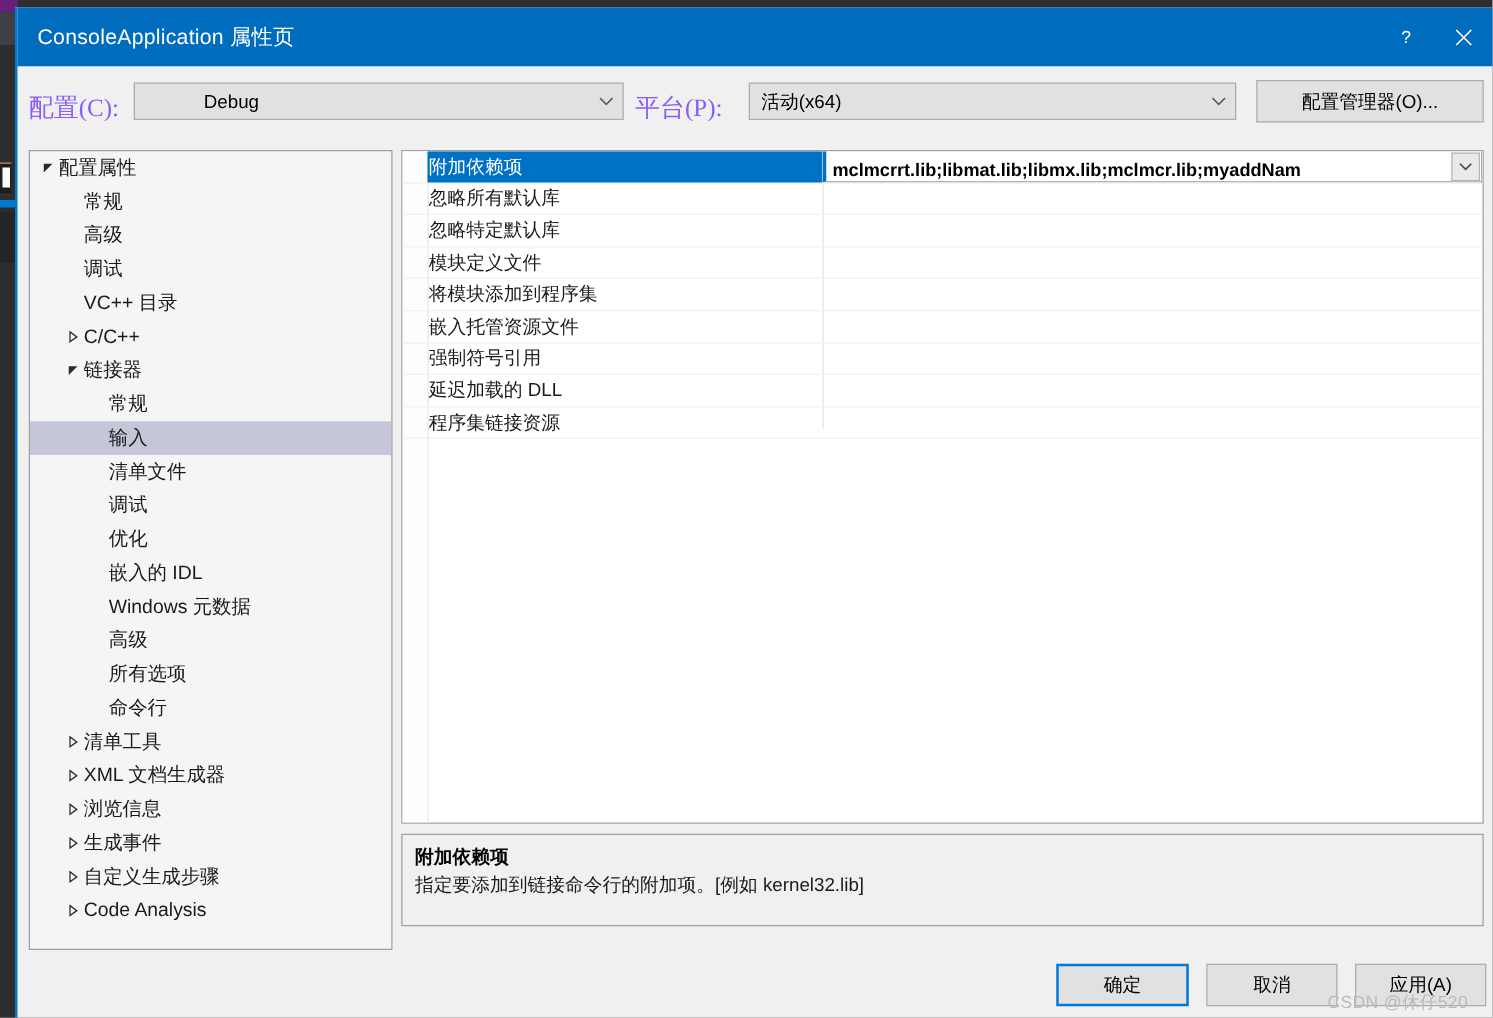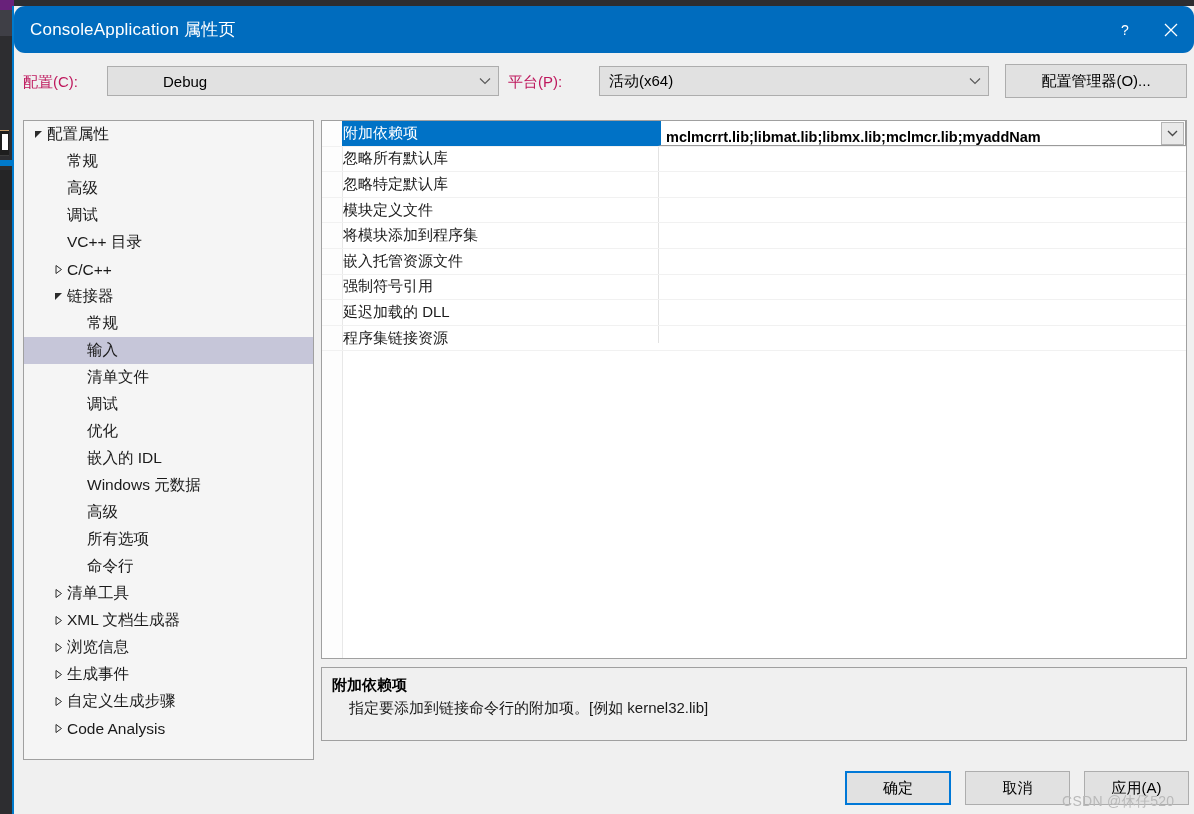--- a/index.html
+++ b/index.html
@@ -72,21 +72,20 @@
     box-sizing: border-box;
   }
 
   
   #titlebar {
     position: relative;
     height: 47px;
     background: #006cbe;
     display: flex;
     align-items: center;
-    border-radius: 11px;
   }
   #title-text {
     margin-left: 16px;
     color: #ffffff;
     font-size: 17px;
     font-weight: 400;
     letter-spacing: 0.2px;
     white-space: nowrap;
   }
   #titlebar-controls {
@@ -109,23 +108,24 @@
 
   
   #config-row {
     position: absolute;
     left: 0; top: 47px;
     width: 100%;
     height: 62px;
   }
   .cfg-label {
     position: absolute;
-    font-size: 15px;
-    color: #be185d;
+    font-size: 20px;
+    color: #8b5cf6;
     white-space: nowrap;
+    font-family: Liberation Serif, serif;
   }
   #label-config { left: 9px; top: 20px; }
   #label-platform { left: 494px; top: 20px; }
 
   .combo {
     position: absolute;
     background: #e1e1e1;
     border: 1px solid #adadad;
     box-sizing: border-box;
     display: flex;
@@ -314,21 +314,20 @@
   }
   #desc-title {
     font-size: 15px;
     font-weight: bold;
     color: #000000;
     margin-bottom: 4px;
   }
   #desc-body {
     font-size: 15px;
     color: #1a1a1a;
-    margin-left: 17px;
   }
 
   
   #button-row {
     position: absolute;
     left: 0; top: 752px;
     width: 100%;
     height: 56px;
   }
   .dlg-btn {

